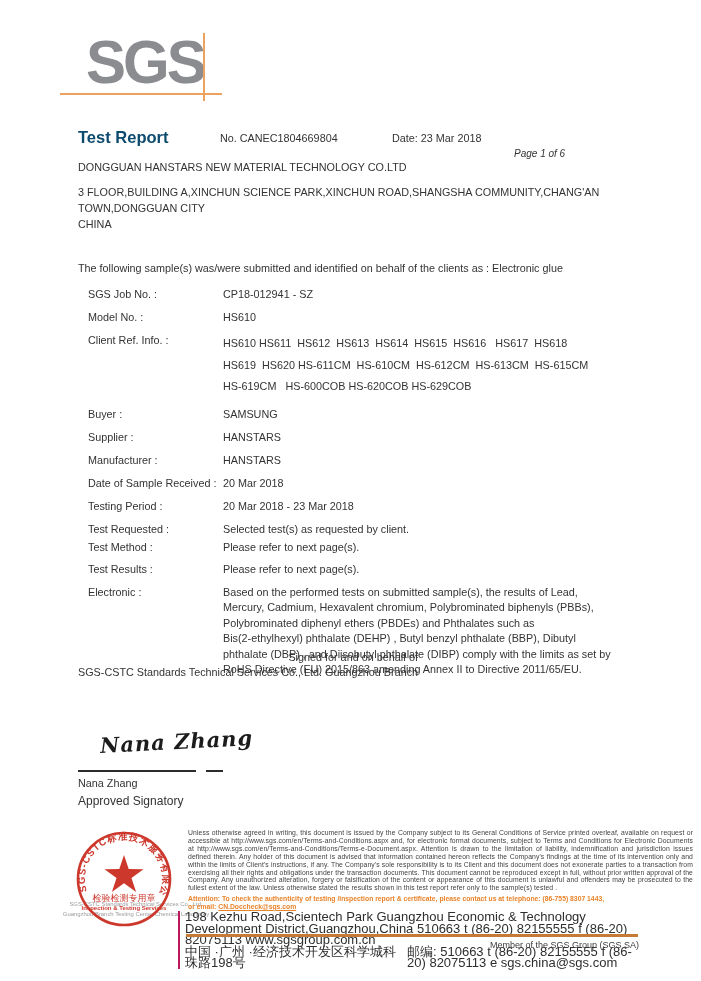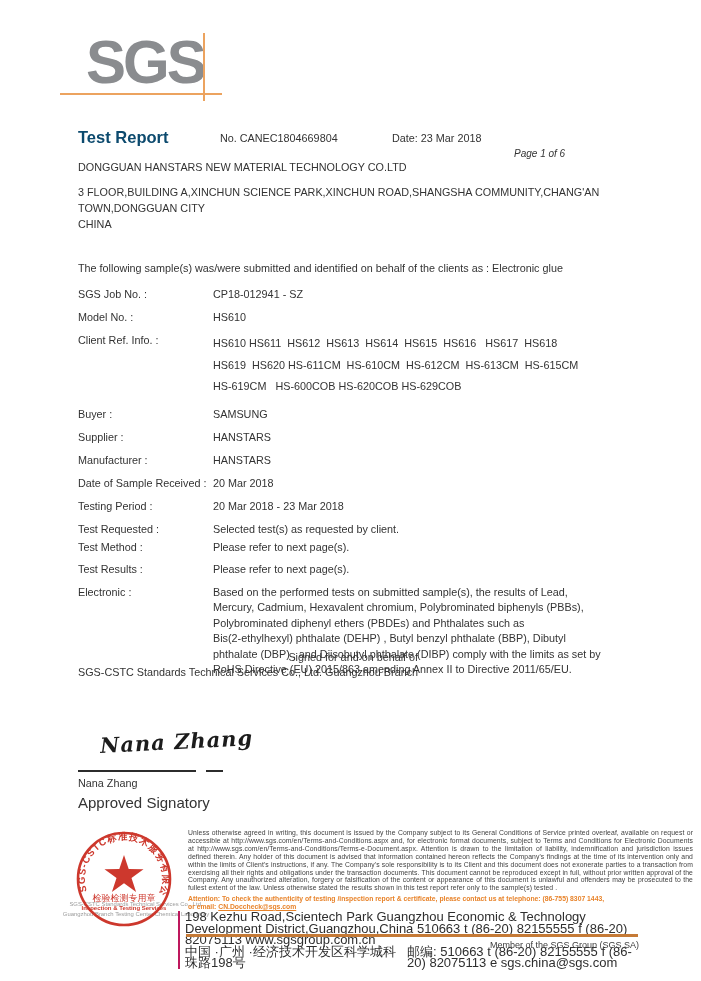--- a/index.html
+++ b/index.html
@@ -26,42 +26,42 @@
   .report-no   { position:absolute; left:142px; top:4px; font-size:10.8px; }
   .report-date { position:absolute; left:314px; top:4px; font-size:10.8px; }
   .report-page { position:absolute; left:436px; top:20px; font-size:10px;font-style:italic; }
 
   .company  { position:absolute; left:78px; top:161px; font-size:10.8px; color:#333; }
   .address  { position:absolute; left:78px; top:184px; width:580px; font-size:10.8px; line-height:16px; }
 
   .intro { position:absolute; left:78px; top:262px; width:560px; font-size:10.8px; }
 
   
-  .fields { position:absolute; left:78px; top:287px; width:575px; font-size:10.8px; }
+  .fields { position:absolute; left:88px; top:287px; width:575px; font-size:10.8px; }
   .frow { display:flex; margin-bottom:9px; }
   .frow .lab { width:135px; flex:0 0 135px; line-height:14px; }
   .frow .val { line-height:14px; }
   .frow.r2 .val { line-height:21.5px; }        
   .frow.r8 { margin-bottom:4px; }              
   .frow.r9 { margin-bottom:8px; }
   .frow.r11 .val { line-height:15.6px; width:445px; }  
 
   .signed { position:absolute; left:78px; top:650px; font-size:10.8px; line-height:14.5px;text-align:right; }
 
   
   .sig-block { position:absolute; left:78px; top:729px; width:220px; }
   .sig-script {
     position:absolute; left:22px; top:0; font-family:"DejaVu Serif", serif;
     font-style:italic; font-weight:bold; font-size:21px; color:#1c1c1c;
     transform:rotate(-3deg); letter-spacing:1px;
   }
   .sig-line  { position:absolute; left:0px;  top:41px; width:118px; height:2px; background:#2c2c2c; }
   .sig-line2 { position:absolute; left:128px; top:41px; width:17px; height:2px; background:#2c2c2c; }
   .sig-name { position:absolute; left:0; top:48px; font-size:10.8px; }
-  .sig-role { position:absolute; left:0; top:65px; font-size:15px; }
+  .sig-role { position:absolute; left:0; top:65px; font-size:12px; }
 
   
   .stamp-captions {
     position:absolute; left:56px; top:899px; width:160px;
     font-size:5.9px; line-height:10px; color:#9b9b9b; text-align:center;
   }
   .stamp-svg { position:absolute; left:72px; top:829px; opacity:.92; }
 
   .fineprint {
     position:absolute; left:188px; top:829px; width:505px;

